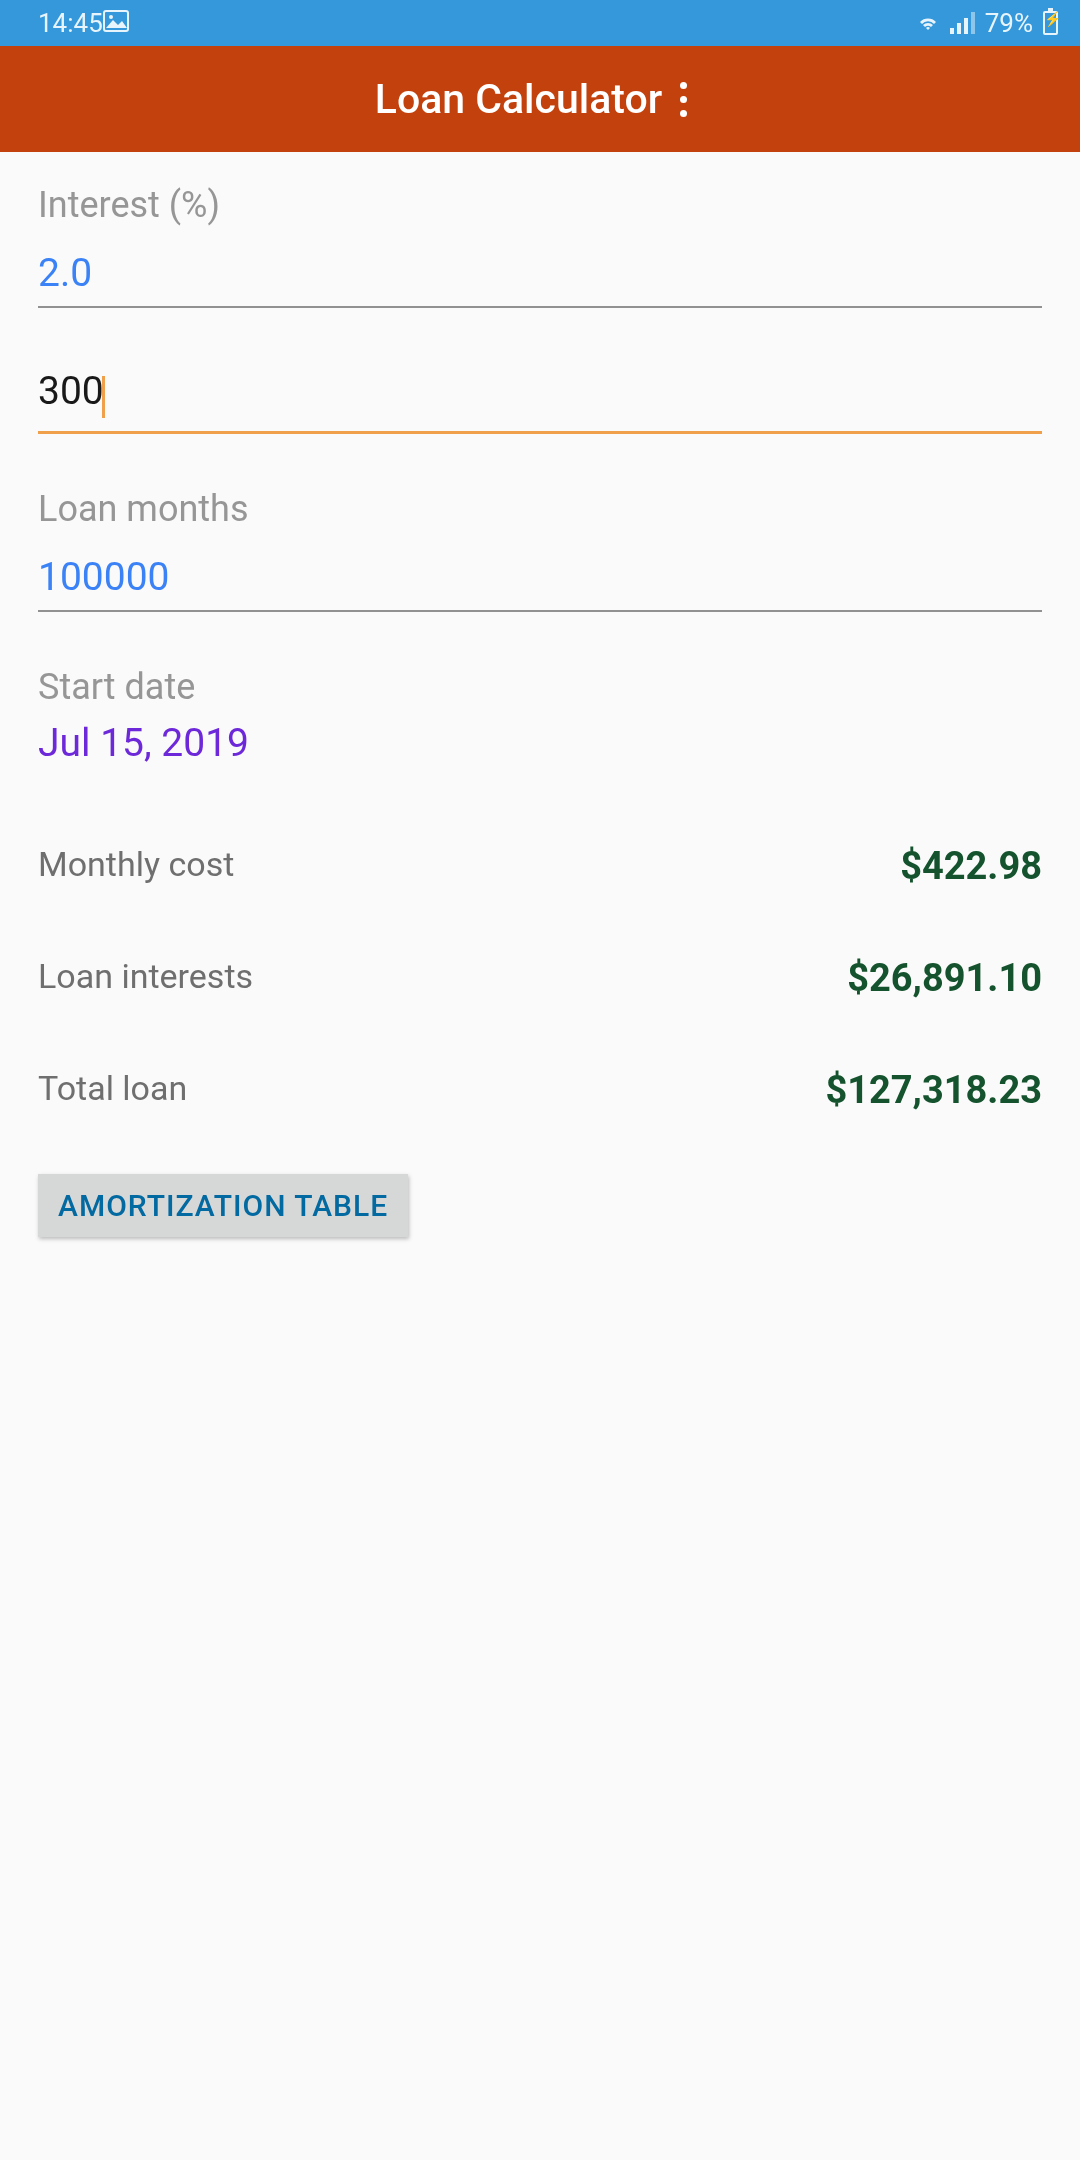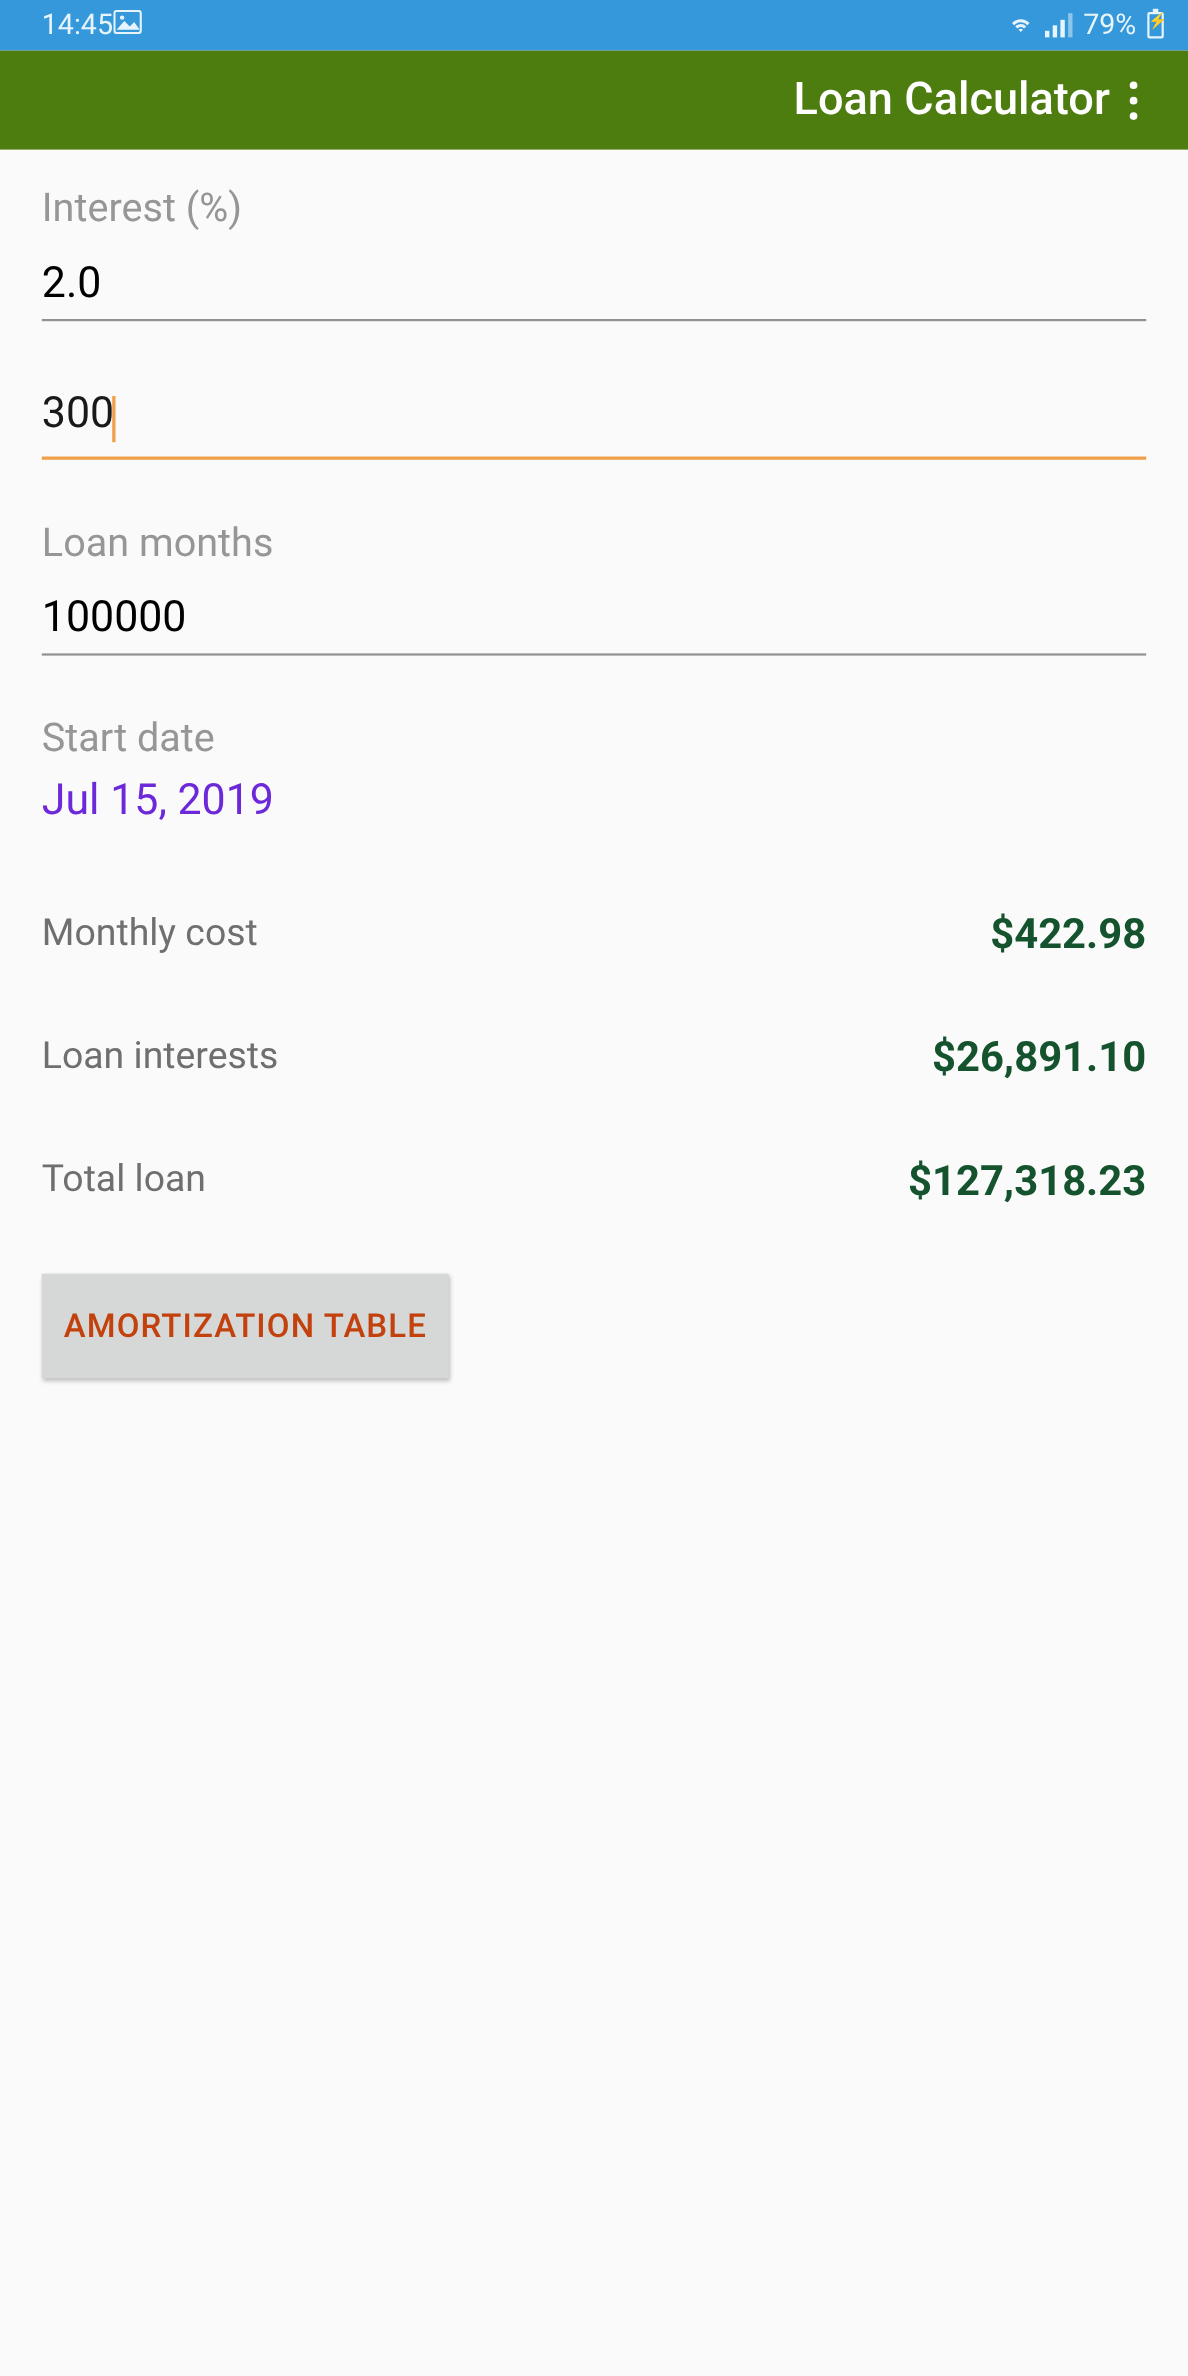--- a/index.html
+++ b/index.html
@@ -27,25 +27,25 @@
     .status-left {
       display: flex;
       align-items: center;
     }
     .status-right {
       display: flex;
       align-items: center;
       gap: 10px;
     }
     .app-bar {
-      height: 90px;
-      background: #4d7c0f;
-      display: flex;
-      align-items: center;
-      justify-content: flex-end;
+      height: 106px;
+      background: #c2410c;
+      display: flex;
+      align-items: center;
+      justify-content: center;
       padding: 0 28px 0 28px;
     }
     .app-title {
       color: #fff;
       font-size: 41px;
       font-weight: 500;
     }
     .more-dots {
       display: flex;
       flex-direction: column;
@@ -67,21 +67,21 @@
       margin-bottom: 18px;
     }
     .field-label.active {
       color: #f0a04b;
     }
     .field-input {
       width: 100%;
       border: none;
       border-bottom: 2px solid #919191;
       font-size: 39px;
-      color: #000000;
+      color: #3b82f6;
       padding: 6px 0 10px 0;
       background: transparent;
       outline: none;
     }
     .field-group {
       margin-bottom: 54px;
     }
     .field-group.start-date {
       margin-bottom: 76px;
     }
@@ -100,26 +100,26 @@
       color: #6f6f6f;
       font-size: 34px;
     }
     .result-value {
       color: #14532d;
       font-size: 38px;
       font-weight: 700;
     }
     .amort-button {
       background: #d6d7d7;
-      color: #c2410c;
+      color: #0369a1;
       border: none;
       font-size: 30px;
       font-weight: 500;
       letter-spacing: 1px;
-      padding: 30px 20px;
+      padding: 14px 20px;
       box-shadow: 1px 2px 4px rgba(0,0,0,0.25);
       cursor: pointer;
       margin-top: -6px;
     }
     .cursor {
       display: inline-block;
       width: 3px;
       height: 42px;
       background: #f0a04b;
       vertical-align: middle;

